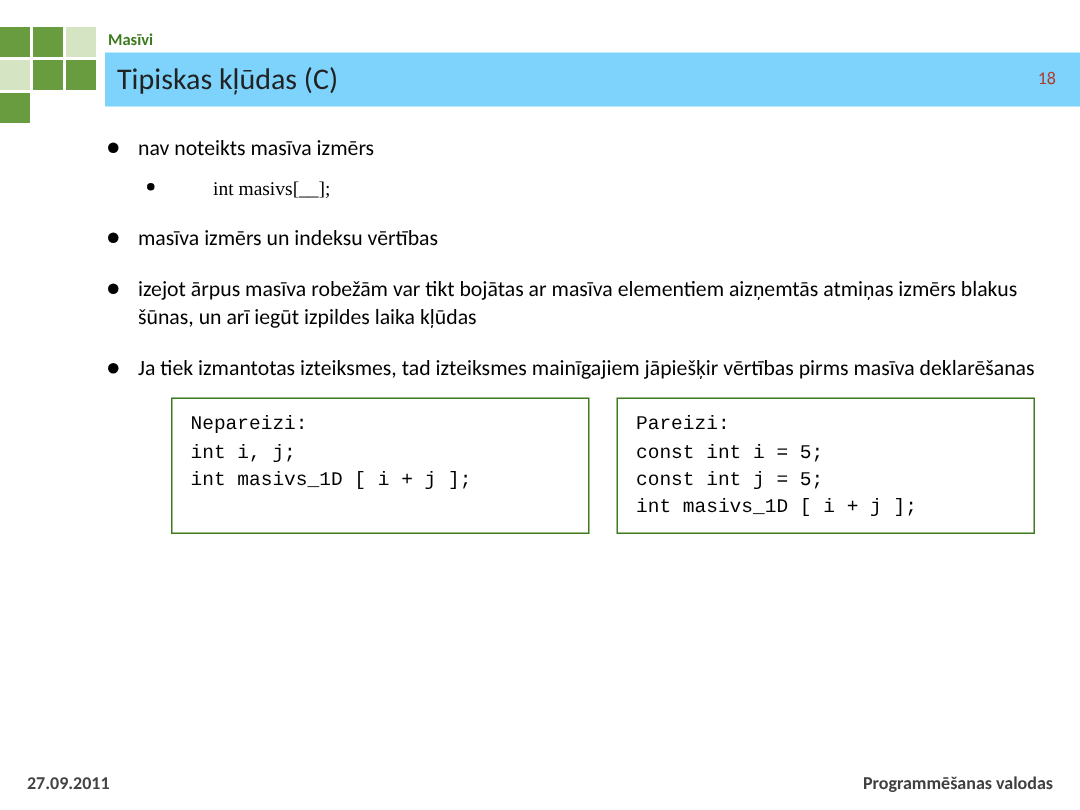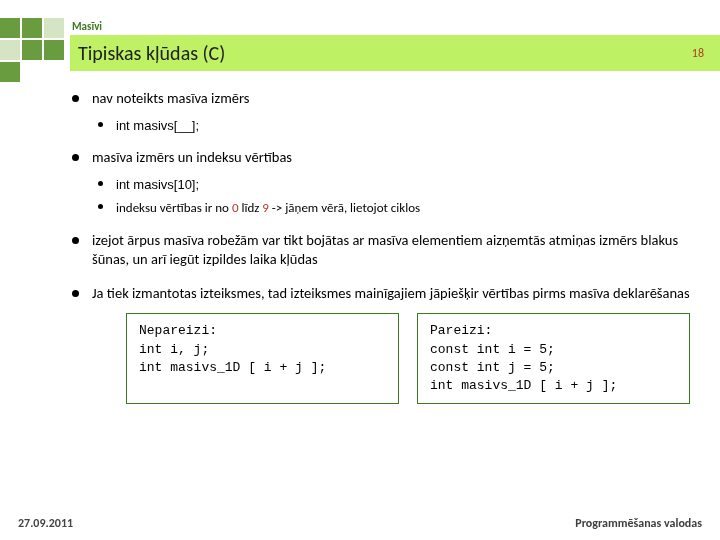--- a/index.html
+++ b/index.html
@@ -23,21 +23,21 @@
     margin-left: 70px;
     padding-top: 20px;
   }
   .overline {
     font-size: 11px;
     font-weight: bold;
     color: #3d7a1f;
     padding-left: 2px;
   }
   .title-bar {
-    background: #bef264;
+    background: #7dd3fc;
     margin-top: 2px;
     margin-right: 0;
     height: 36px;
     display: flex;
     align-items: center;
     justify-content: space-between;
     padding: 0 16px 0 8px;
   }
   .title-text {
     font-size: 20px;
@@ -79,26 +79,26 @@
   .sub-list > li::before {
     content: "";
     position: absolute;
     left: 6px;
     top: 5px;
     width: 5px;
     height: 5px;
     background: #000;
     border-radius: 50%;
   }
-  .mono { font-family: Liberation Sans, sans-serif; font-size: 13px; }
+  .mono { font-family: Liberation Serif, serif; font-size: 13px; margin-left: 26px; }
   .red { color: #b23a2a; }
   .codeboxes {
     display: flex;
     gap: 18px;
-    margin: 10px 0 0 34px;
+    margin: 10px 0 0 22px;
   }
   .codebox {
     border: 1.5px solid #3d7a1f;
     padding: 8px 12px;
     font-family: "Courier New", monospace;
     font-size: 13px;
     white-space: pre;
     line-height: 1.4;
     flex: 1;
   }
@@ -140,26 +140,20 @@
 <div class="content">
   <ul class="top-list">
     <li>
       <span>nav noteikts masīva izmērs</span>
       <ul class="sub-list">
         <li><span class="mono">int masivs[__];</span></li>
       </ul>
     </li>
     <li>
       <span>masīva izmērs un indeksu vērtības</span>
-      <ul class="sub-list">
-        <li><span class="mono">int masivs[10];</span></li>
-        <li>
-          <span>indeksu vērtības ir no </span><span class="red">0</span><span> līdz </span><span class="red">9</span><span> -&gt; jāņem vērā, lietojot ciklos</span>
-        </li>
-      </ul>
     </li>
     <li>
       <span>izejot ārpus masīva robežām var tikt bojātas ar masīva elementiem aizņemtās atmiņas izmērs blakus šūnas, un arī iegūt izpildes laika kļūdas</span>
     </li>
     <li>
       <span>Ja tiek izmantotas izteiksmes, tad izteiksmes mainīgajiem jāpiešķir vērtības pirms masīva deklarēšanas</span>
       <div class="codeboxes">
         <div class="codebox">Nepareizi:
 int i, j;
 int masivs_1D [ i + j ];</div>

